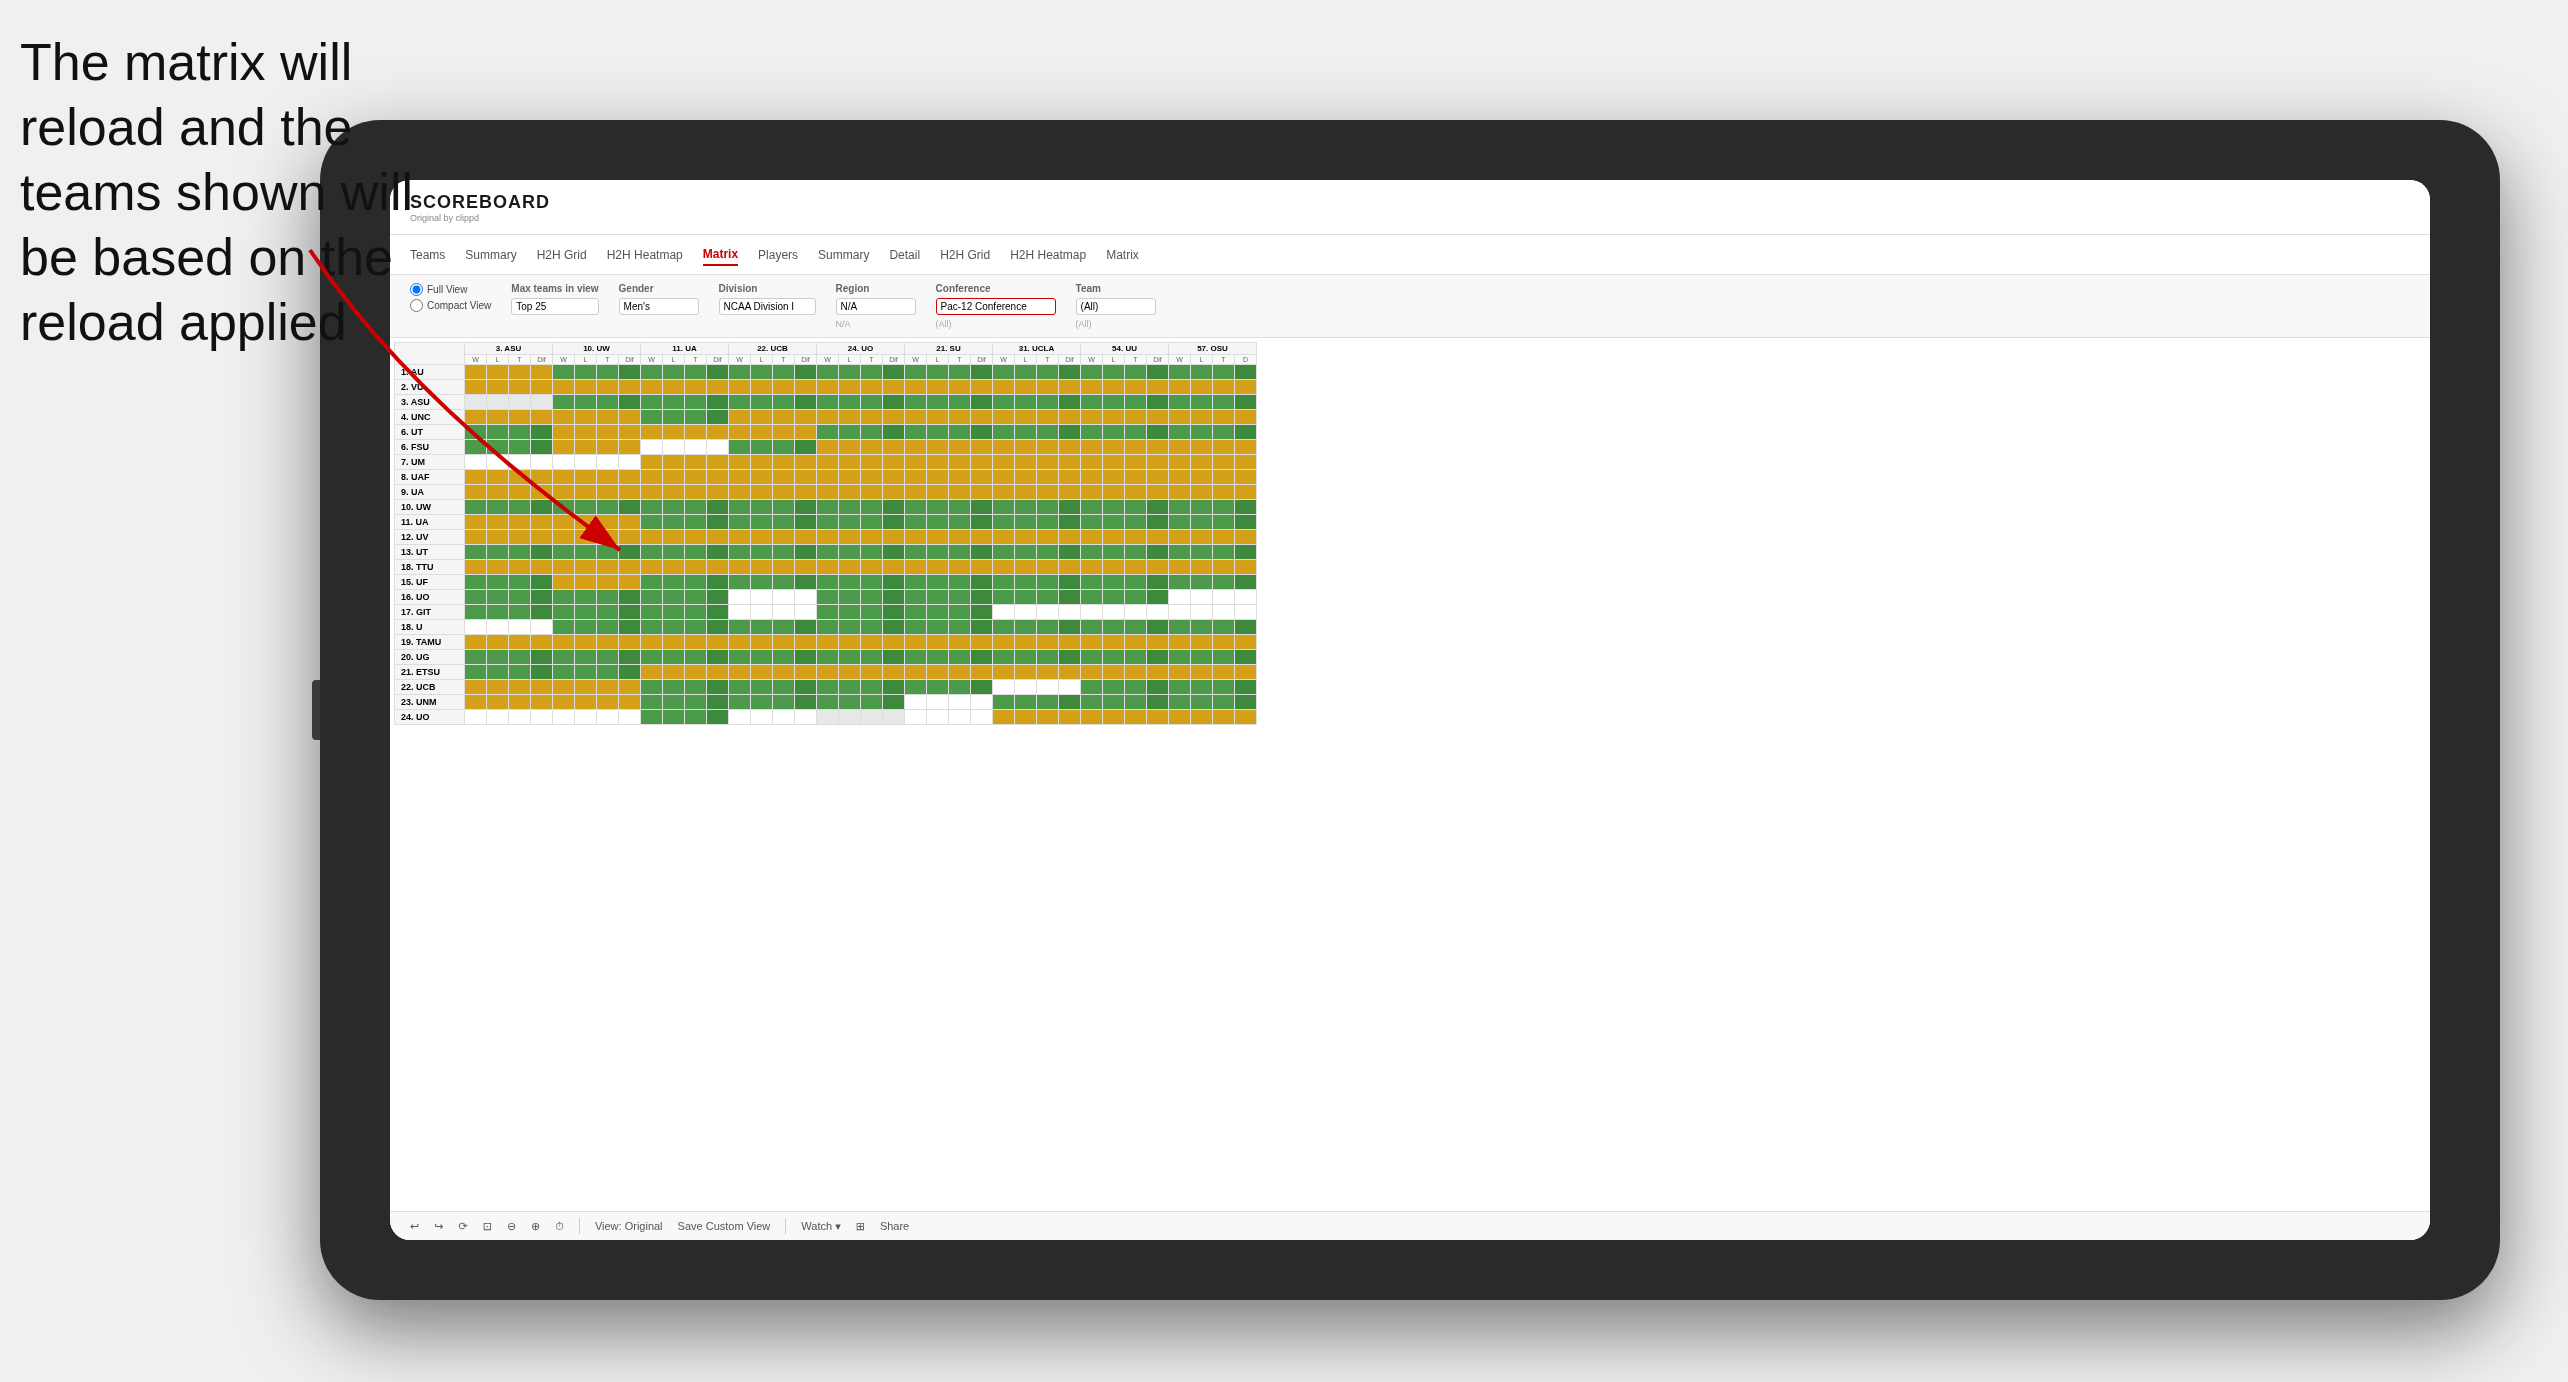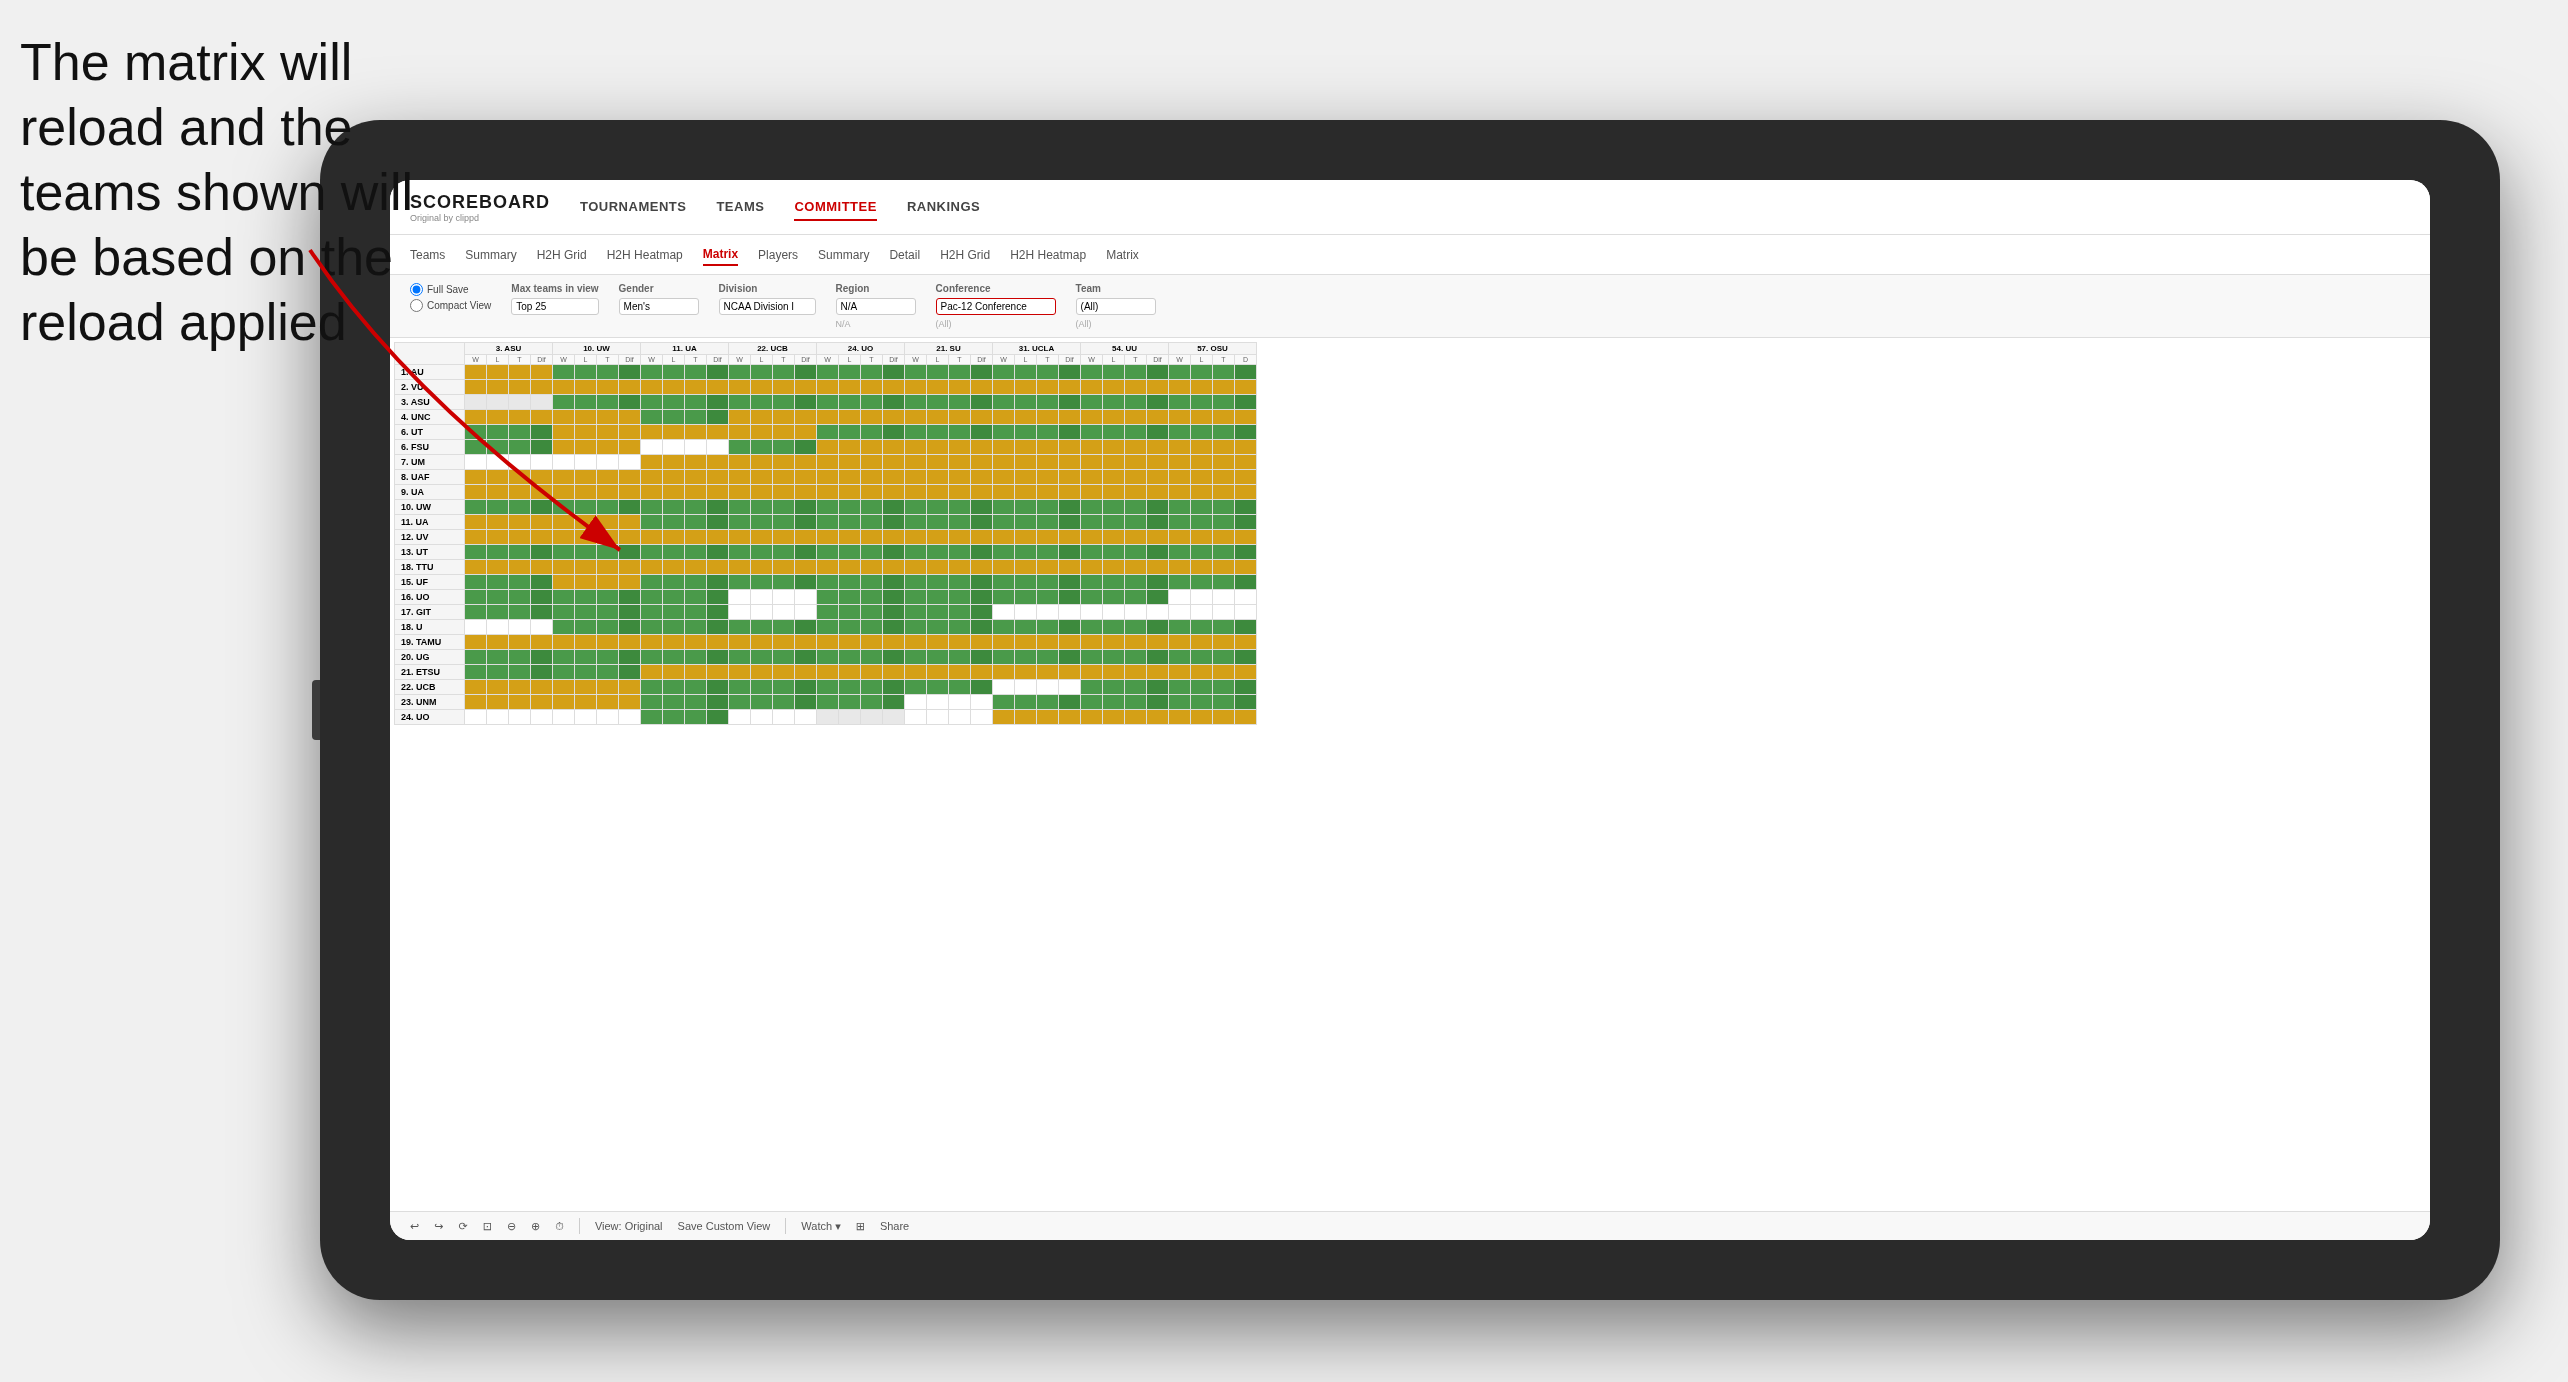--- a/index.html
+++ b/index.html
@@ -285,47 +285,41 @@
 <div class="tablet-frame">
   <div class="tablet-side-btn"></div>
 
   <div class="tablet-screen">
 
     <div class="nav-bar">
       <div class="logo-area">
         <span class="logo-title">SCOREBOARD</span>
         <span class="logo-subtitle">Original by clippd</span>
       </div>
-      <div class="nav-items">
-        <span class="nav-item">TOURNAMENTS</span>
-        <span class="nav-item">TEAMS</span>
-        <span class="nav-item active">COMMITTEE</span>
-        <span class="nav-item">RANKINGS</span>
-      </div>
     </div>
 
     <div class="sub-nav">
       <span class="sub-nav-item">Teams</span>
       <span class="sub-nav-item">Summary</span>
       <span class="sub-nav-item">H2H Grid</span>
       <span class="sub-nav-item">H2H Heatmap</span>
       <span class="sub-nav-item active">Matrix</span>
       <span class="sub-nav-item">Players</span>
       <span class="sub-nav-item">Summary</span>
       <span class="sub-nav-item">Detail</span>
       <span class="sub-nav-item">H2H Grid</span>
       <span class="sub-nav-item">H2H Heatmap</span>
       <span class="sub-nav-item">Matrix</span>
     </div>
 
     <div class="filters-row">
       <div class="view-options">
         <label class="radio-option">
           <input type="radio" name="view" checked="" style="">
-          <span>Full Save</span>
+          <span>Full View</span>
         </label>
         <label class="radio-option">
           <input type="radio" name="view" style="">
           <span>Compact View</span>
         </label>
       </div>
 
       <div class="filter-group">
         <span class="filter-label">Max teams in view</span>
         <select class="filter-select">

